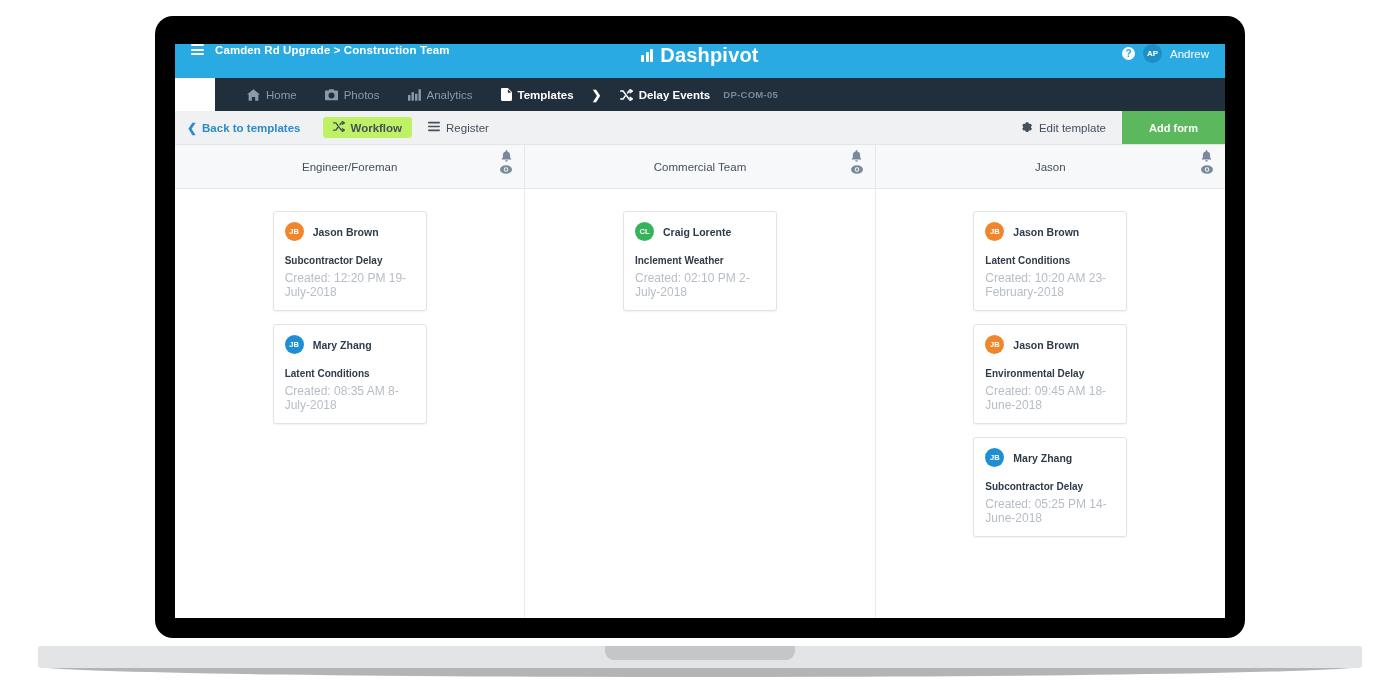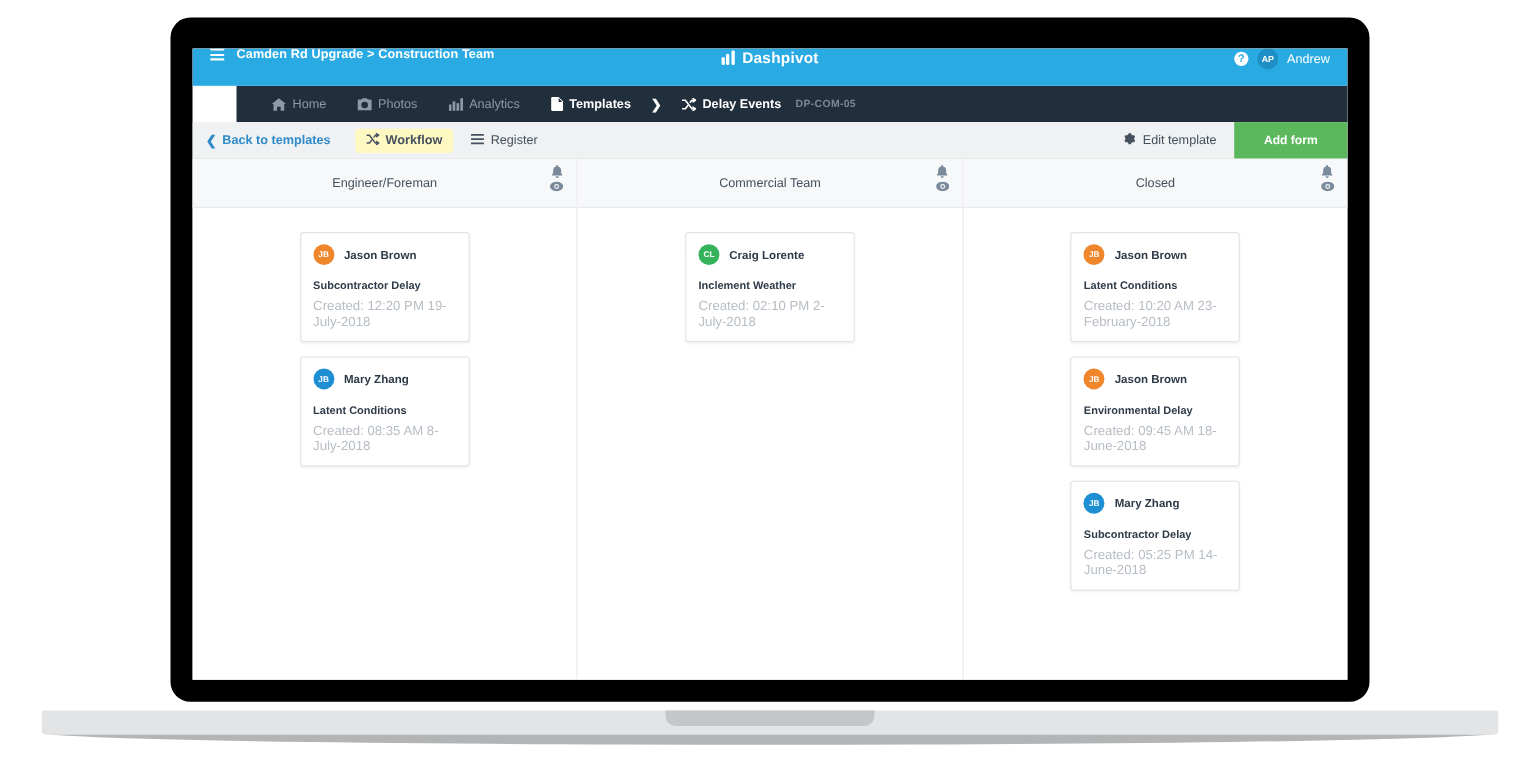--- a/index.html
+++ b/index.html
@@ -76,21 +76,21 @@
     left: 0; right: 0;
     display: flex; align-items: center; justify-content: center;
     gap: 7px;
     pointer-events: none;
   }
   .brand-logo { display: flex; align-items: flex-end; gap: 1.5px; height: 13px; }
   .brand-logo span { display: block; width: 3px; background: #ffffff; border-radius: 1px; }
   .brand-logo span:nth-child(1) { height: 7px; }
   .brand-logo span:nth-child(2) { height: 10px; }
   .brand-logo span:nth-child(3) { height: 13px; }
-  .brand-name { font-size: 14px; font-weight: bold; letter-spacing: .2px; }
+  .brand-name { font-size: 20px; font-weight: bold; letter-spacing: .2px; }
   .topbar-right {
     margin-left: auto; margin-right: 16px;
     display: flex; align-items: center; gap: 8px;
   }
   .help-icon {
     width: 13px; height: 13px; border-radius: 50%;
     background: #ffffff; color: #29aae3;
     font-size: 10px; font-weight: bold;
     display: flex; align-items: center; justify-content: center;
     cursor: pointer; line-height: 1;
@@ -145,21 +145,21 @@
     margin-left: 12px; cursor: pointer;
   }
   .back-caret { font-size: 12px; line-height: 1; }
   .seg-group { display: flex; align-items: center; margin-left: 22px; gap: 6px; }
   .seg-btn {
     display: flex; align-items: center; gap: 6px;
     font-size: 11.5px; color: #44505e;
     padding: 4px 10px; border-radius: 3px;
     cursor: pointer; font-weight: bold;
   }
-  .seg-btn.active { background: #fef9c3; }
+  .seg-btn.active { background: #bef264; }
   .seg-btn.plain { font-weight: normal; color: #44505e; }
   .toolbar-right { margin-left: auto; display: flex; align-items: stretch; height: 100%; }
   .edit-template {
     display: flex; align-items: center; gap: 7px;
     font-size: 11.5px; color: #44505e;
     padding: 0 16px; cursor: pointer;
   }
   .add-form-btn {
     display: flex; align-items: center; justify-content: center;
     background: #5cb85c; color: #ffffff;
@@ -397,21 +397,21 @@
               <div class="card-person">Craig Lorente</div>
             </div>
             <div class="card-title">Inclement Weather</div>
             <div class="card-created">Created: 02:10 PM 2-July-2018</div>
           </div>
         </div>
       </div>
 
       <div class="column">
         <div class="col-head">
-          <div class="col-title">Closed</div>
+          <div class="col-title">Jason</div>
           <div class="col-icons">
             <span>
               <svg width="11" height="12" viewBox="0 0 14 15" fill="#7a8a9a">
                   <path d="M7 0a1.1 1.1 0 00-1.1 1.1v.6A4.6 4.6 0 002.4 6.2v3L1 11.2v.8h12v-.8l-1.4-2v-3A4.6 4.6 0 008.1 1.7v-.6A1.1 1.1 0 007 0zM5.2 13a1.8 1.8 0 003.6 0H5.2z"></path>
                 </svg>
             </span>
             <span>
               <svg width="12" height="9" viewBox="0 0 14 10" fill="#7a8a9a">
                   <ellipse cx="7" cy="5" rx="7" ry="5"></ellipse>
                   <circle cx="7" cy="5" r="2.6" fill="#f7f8f9"></circle>

